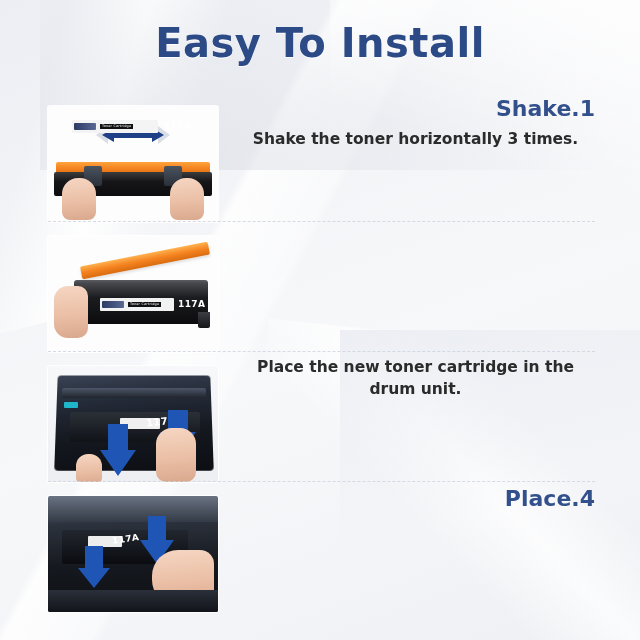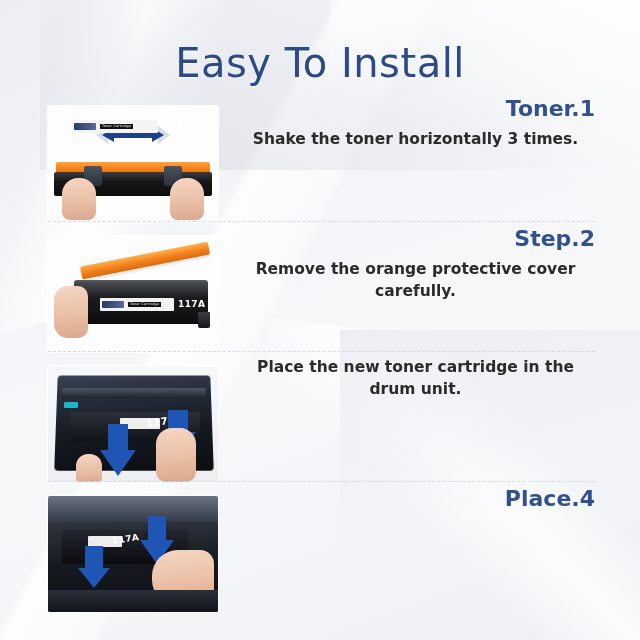--- a/index.html
+++ b/index.html
@@ -52,26 +52,26 @@
     transform: rotate(6deg);
   }
   .streak-e {
     top: 330px; right: 0px;
     width: 300px; height: 260px;
     background: linear-gradient(165deg, rgba(232,235,241,0.8) 0%, rgba(232,235,241,0) 65%);
   }
 
   .title {
     position: absolute;
-    top: 40px;
+    top: 20px;
     left: 0;
     width: 640px;
     text-align: center;
     font-size: 40px;
-    font-weight: normal;
+    font-weight: bold;
     letter-spacing: 0.5px;
     color: #2c4a86;
     text-shadow: 0 1px 0 rgba(255,255,255,0.9);
   }
 
   .steps {
     position: absolute;
     top: 92px;
     left: 0;
     width: 640px;
@@ -305,21 +305,21 @@
         </div>
         <div class="code p1-code">117A</div>
 
         <div class="grip p1-grip-l"></div>
         <div class="grip p1-grip-r"></div>
         <div class="hand p1-hand-l"></div>
         <div class="hand p1-hand-r"></div>
       </div>
 
       <div class="txt">
-        <div class="step-label">Toner.1</div>
+        <div class="step-label">Shake.1</div>
         <div class="step-desc">Shake the toner horizontally 3 times.</div>
       </div>
       <div class="divider"></div>
     </div>
 
     <div class="step-row">
       <div class="shot">
         <div class="p1-bg"></div>
 
         <div class="p2-strip"></div>
@@ -330,24 +330,20 @@
 
         <div class="p2-label">
           <span class="mini-brand"></span>
           <span class="mini-tag">Toner Cartridge</span>
         </div>
         <div class="code p2-code">117A</div>
 
         <div class="hand p2-hand"></div>
       </div>
 
-      <div class="txt">
-        <div class="step-label">Step.2</div>
-        <div class="step-desc">Remove the orange protective cover carefully.</div>
-      </div>
       <div class="divider"></div>
     </div>
 
     <div class="step-row">
       <div class="shot">
         <div class="p3-bg"></div>
         <div class="p3-drum"></div>
         <div class="p3-rail"></div>
         <div class="p3-cyan"></div>
         <div class="p3-inner"></div>

